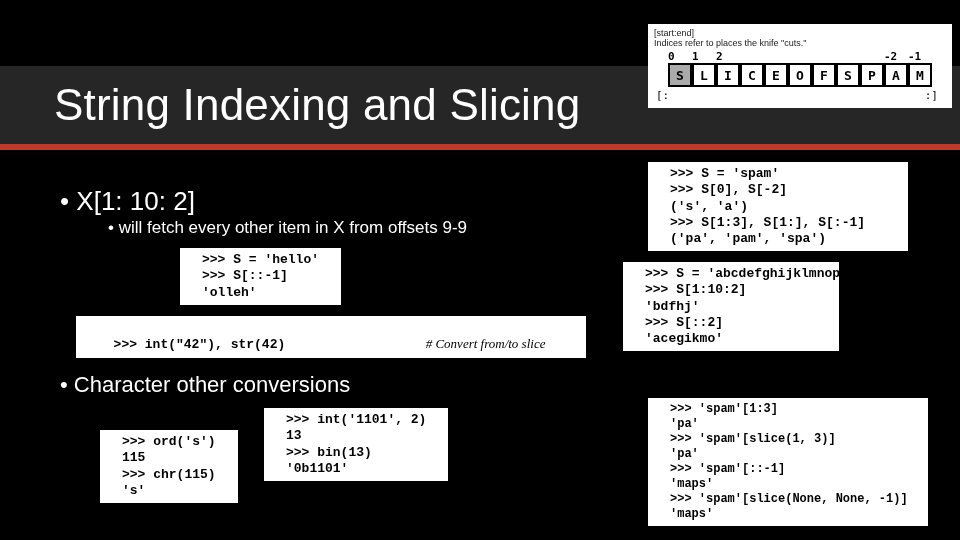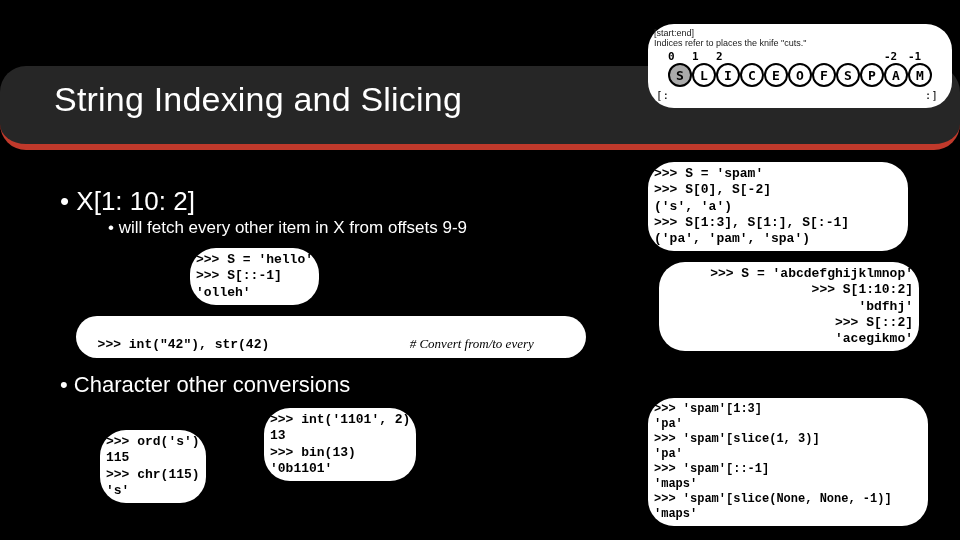--- a/index.html
+++ b/index.html
@@ -1,48 +1,48 @@
 <!DOCTYPE html>
 <html><head>
 <meta charset="utf-8">
 <style>
-  * { box-sizing: border-box; margin: 0; padding: 0; border-radius: 26px; }
+  * { box-sizing: border-box; margin: 0; padding: 0; }
   html, body { width: 960px; height: 540px; overflow: hidden; }
   body {
     background: #000;
     font-family: "Segoe UI", Arial, sans-serif;
     color: #fff;
     position: relative;
   }
   .header {
     position: absolute;
     left: 0; right: 0; top: 66px;
     height: 84px;
     background: #262626;
     border-bottom: 6px solid #c0392b;
   }
   .title {
     position: absolute;
     left: 54px; top: 80px;
-    font-size: 34px;
+    font-size: 44px;
     font-weight: 400;
     color: #fff;
     letter-spacing: 0.2px;
   }
   .b1 { position: absolute; left: 60px; top: 186px; font-size: 26px; }
   .b1sub { position: absolute; left: 108px; top: 218px; font-size: 17px; }
   .b2 { position: absolute; left: 60px; top: 372px; font-size: 22px; }
   .bullet::before { content:"• "; }
   .codebox {
     position: absolute;
     background: #fff;
     color: #000;
     font-family: "Courier New", monospace;
     font-size: 13px;
-    padding: 4px 6px;
+    padding: 4px 22px;
     line-height: 1.25;
     white-space: pre;
   }
   .tight { font-weight: bold; }
   .italic { font-style: italic; font-family: Georgia, serif; }
   .diagram {
     position: absolute;
     background: #fff;
     color:#000;
   }
@@ -104,43 +104,43 @@
     <div class="slice-cell">P</div>
     <div class="slice-cell">A</div>
     <div class="slice-cell">M</div>
   </div>
   <div style="display:flex; justify-content:space-between; font-family:monospace; font-size:11px; margin:2px 0 2px 2px;">
     <span>[:</span>
     <span style="margin-right:8px;">:]</span>
   </div>
 </div>
 
-<div class="codebox tight" style="left:190px; top:248px;">&gt;&gt;&gt; S = 'hello'
+<div class="codebox tight" style="left:180px; top:248px;">&gt;&gt;&gt; S = 'hello'
 &gt;&gt;&gt; S[::-1]
 'olleh'</div>
 
 <div class="codebox" style="left:76px; top:316px; width:510px;">
-  <span class="tight">&gt;&gt;&gt; int("42"), str(42)</span><span>                  </span><span class="italic"># Convert from/to every</span>
+  <span class="tight">&gt;&gt;&gt; int("42"), str(42)</span><span>                  </span><span class="italic"># Convert from/to slice</span>
 </div>
 
 <div class="codebox tight" style="left:100px; top:430px;">&gt;&gt;&gt; ord('s')
 115
 &gt;&gt;&gt; chr(115)
 's'</div>
 <div class="codebox tight" style="left:264px; top:408px;">&gt;&gt;&gt; int('1101', 2)
 13
 &gt;&gt;&gt; bin(13)
 '0b1101'</div>
 
 <div class="codebox tight" style="left:648px; top:162px; width:260px;">&gt;&gt;&gt; S = 'spam'
 &gt;&gt;&gt; S[0], S[-2]
 ('s', 'a')
 &gt;&gt;&gt; S[1:3], S[1:], S[:-1]
 ('pa', 'pam', 'spa')</div>
-<div class="codebox tight" style="left:659px; top:262px; width:260px;text-align:right;">&gt;&gt;&gt; S = 'abcdefghijklmnop'
+<div class="codebox tight" style="left:623px; top:262px; width:216px;">&gt;&gt;&gt; S = 'abcdefghijklmnop'
 &gt;&gt;&gt; S[1:10:2]
 'bdfhj'
 &gt;&gt;&gt; S[::2]
 'acegikmo'</div>
 <div class="codebox tight" style="left:648px; top:398px; width:280px; font-size:12px;">&gt;&gt;&gt; 'spam'[1:3]
 'pa'
 &gt;&gt;&gt; 'spam'[slice(1, 3)]
 'pa'
 &gt;&gt;&gt; 'spam'[::-1]
 'maps'

